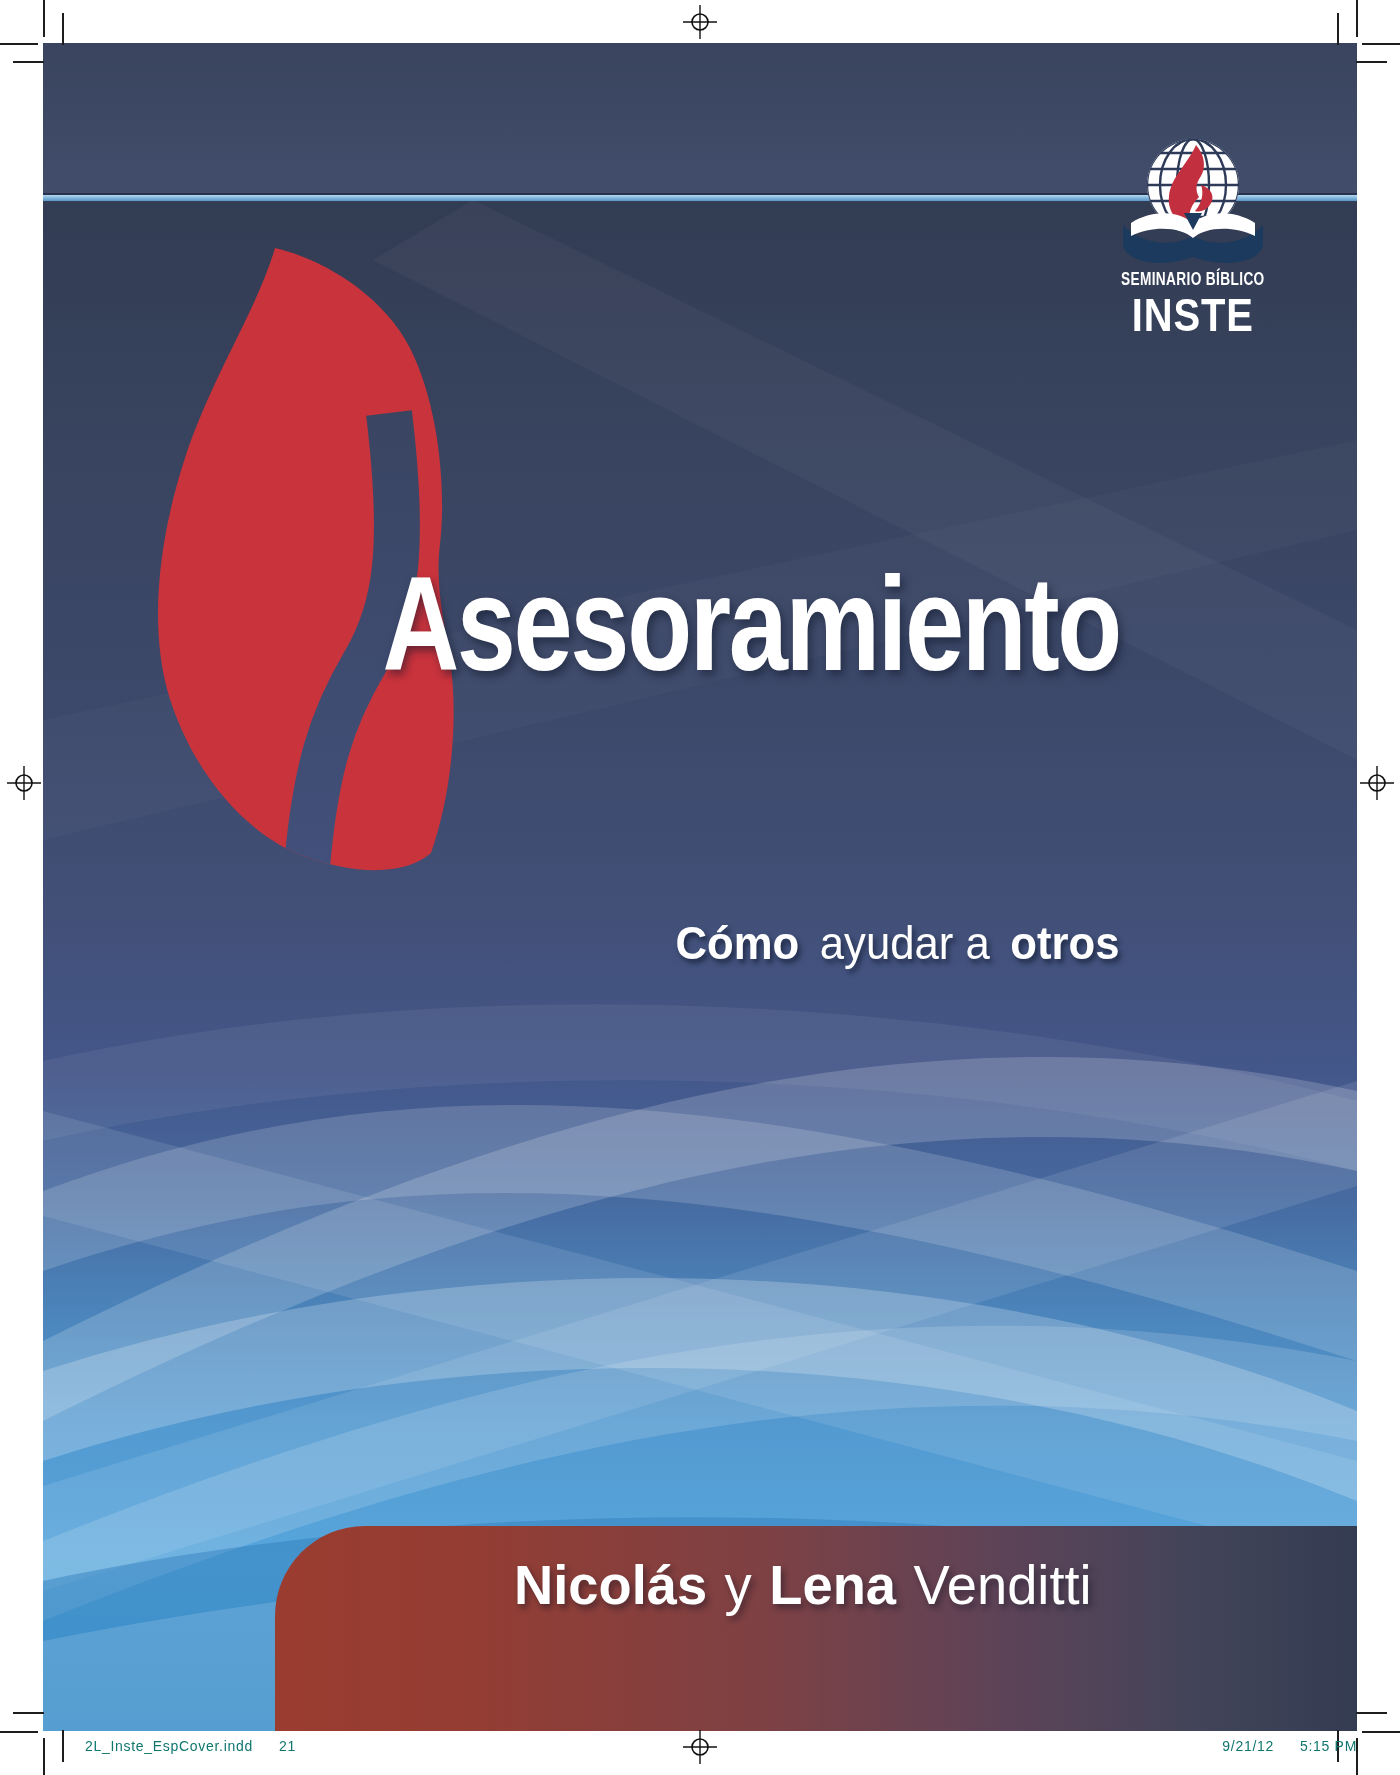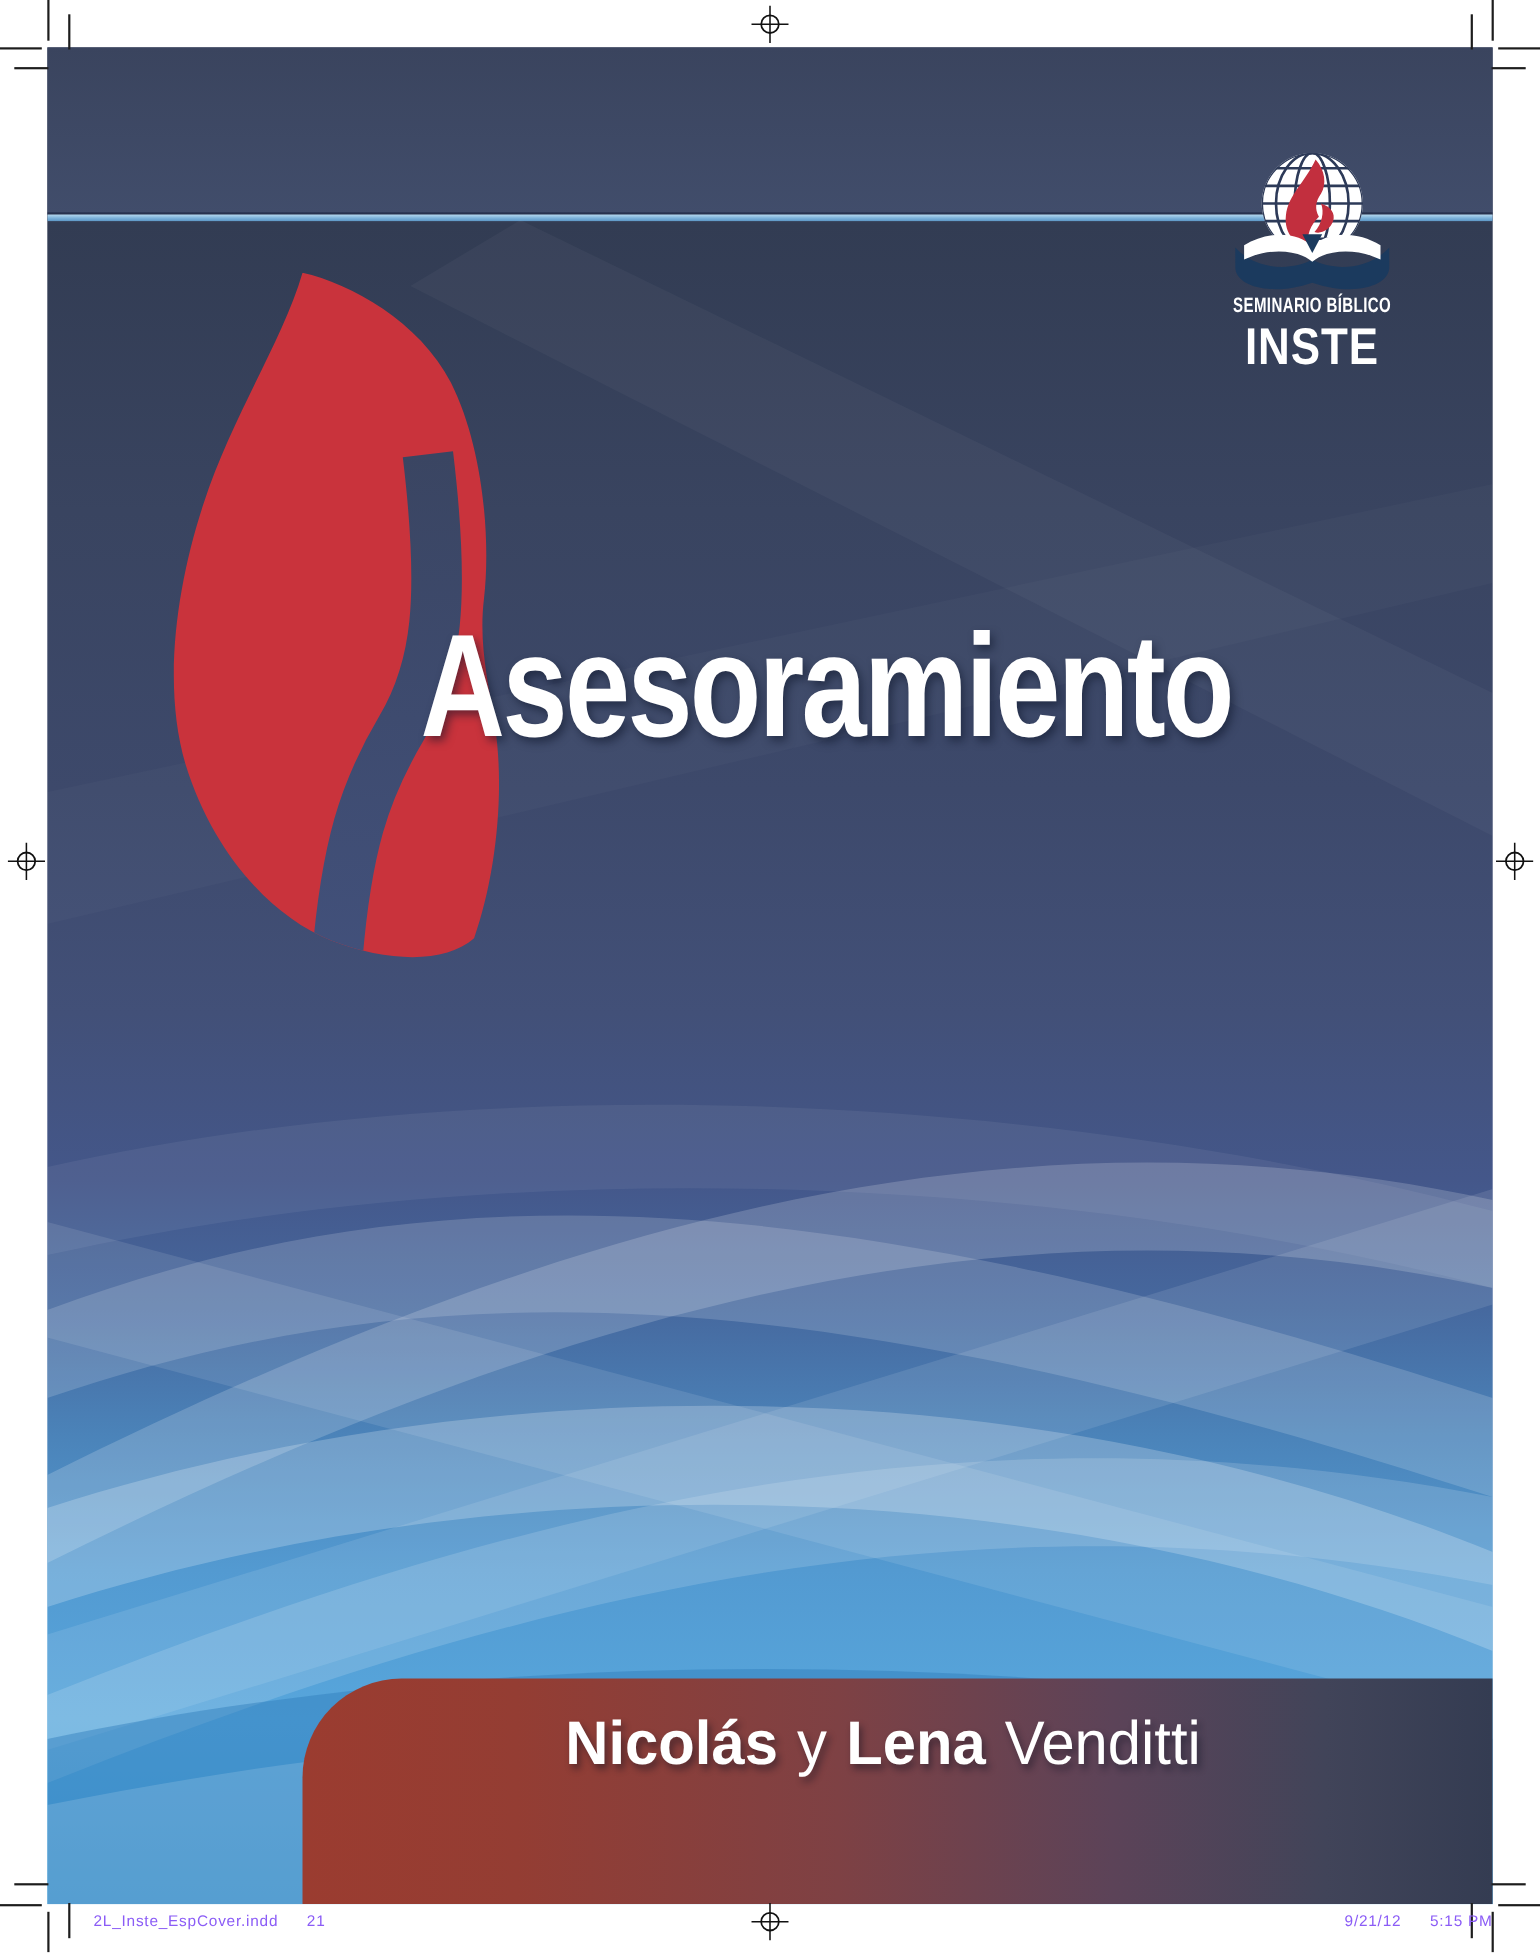--- a/index.html
+++ b/index.html
@@ -49,21 +49,21 @@
                #5c4358 68%,#414459 86%,#343c52 100%);}
   .band .author{position:absolute;left:0;right:26px;top:26px;text-align:center;color:#fff;
     font-size:56px;white-space:nowrap;}
   .band .author .in{display:inline-block;transform:scaleX(.97);transform-origin:center;
     text-shadow:3px 4px 7px rgba(10,15,30,.45);}
   .band .author .b{font-weight:bold;}
   .band .author .sp{display:inline-block;width:18px;}
   
   .cm{position:absolute;background:#1d1d1d;}
   .reg{position:absolute;width:34px;height:34px;}
-  .slug{position:absolute;top:1738px;font-size:14px;color:#8b5cf6;letter-spacing:.7px;
+  .slug{position:absolute;top:1738px;font-size:14px;color:#0f766e;letter-spacing:.7px;
         white-space:nowrap;}
   .slug .wide{display:inline-block;width:26px;}
   #slug-left{left:85px;}
   #slug-right{right:70px;text-align:right;}
 </style>
 </head>
 <body>
 
 <div id="page">
 
@@ -135,20 +135,25 @@
           C150,92 122,94 110,105 C98,94 70,92 48,103 Z" fill="#ffffff"></path>
         <polygon points="101,80 119,80 110,97" fill="#1b3a5e"></polygon>
       </svg>
       <div><span class="l1">SEMINARIO BÍBLICO</span></div>
       <div><span class="l2">INSTE</span></div>
     </div>
 
     <div class="txt-r title-line">
       <span class="t">Asesoramiento</span>
     </div>
+    <div class="txt-r subtitle-line">
+      <span class="t">
+        <span class="b">Cómo</span><span class="gap"></span><span>ayudar a</span><span class="gap"></span><span class="b">otros</span>
+      </span>
+    </div>
 
     <div class="band">
       <div class="author">
         <span class="in">
           <span class="b">Nicolás</span><span class="sp"></span><span>y</span><span class="sp"></span><span class="b">Lena</span><span class="sp"></span><span>Venditti</span>
         </span>
       </div>
     </div>
   </div>
 

